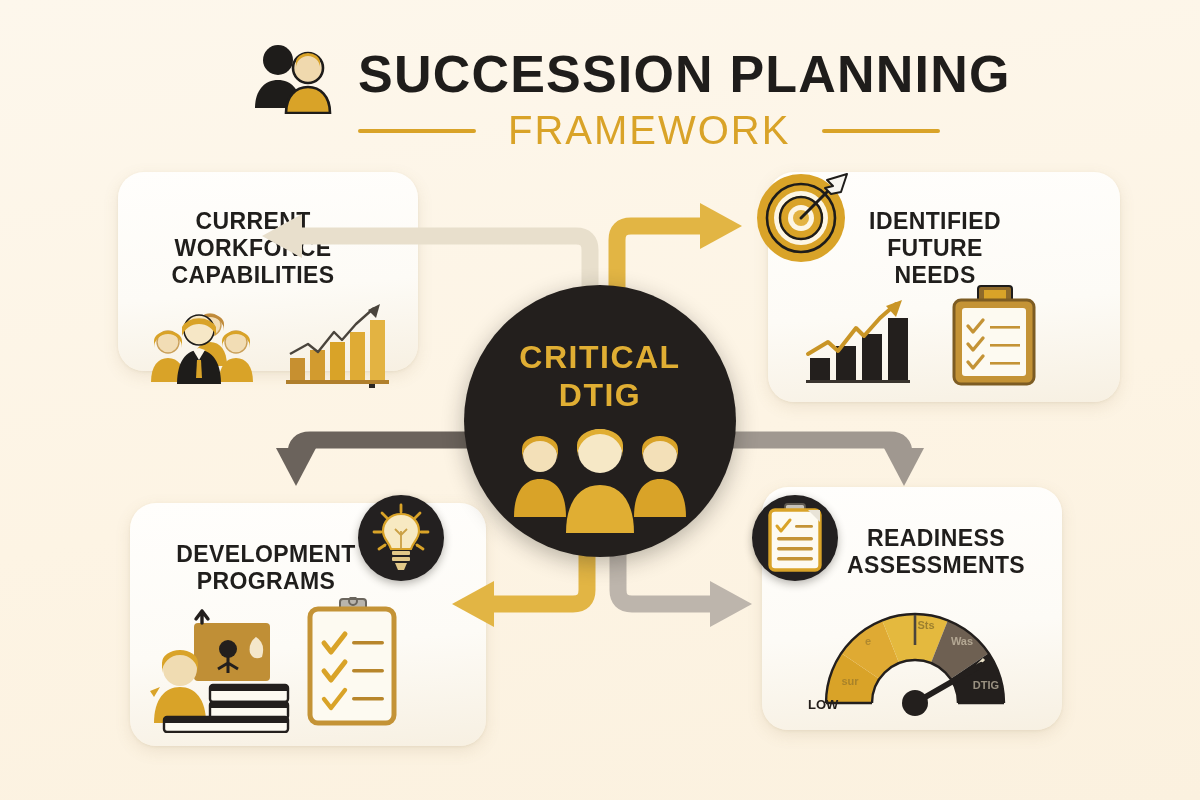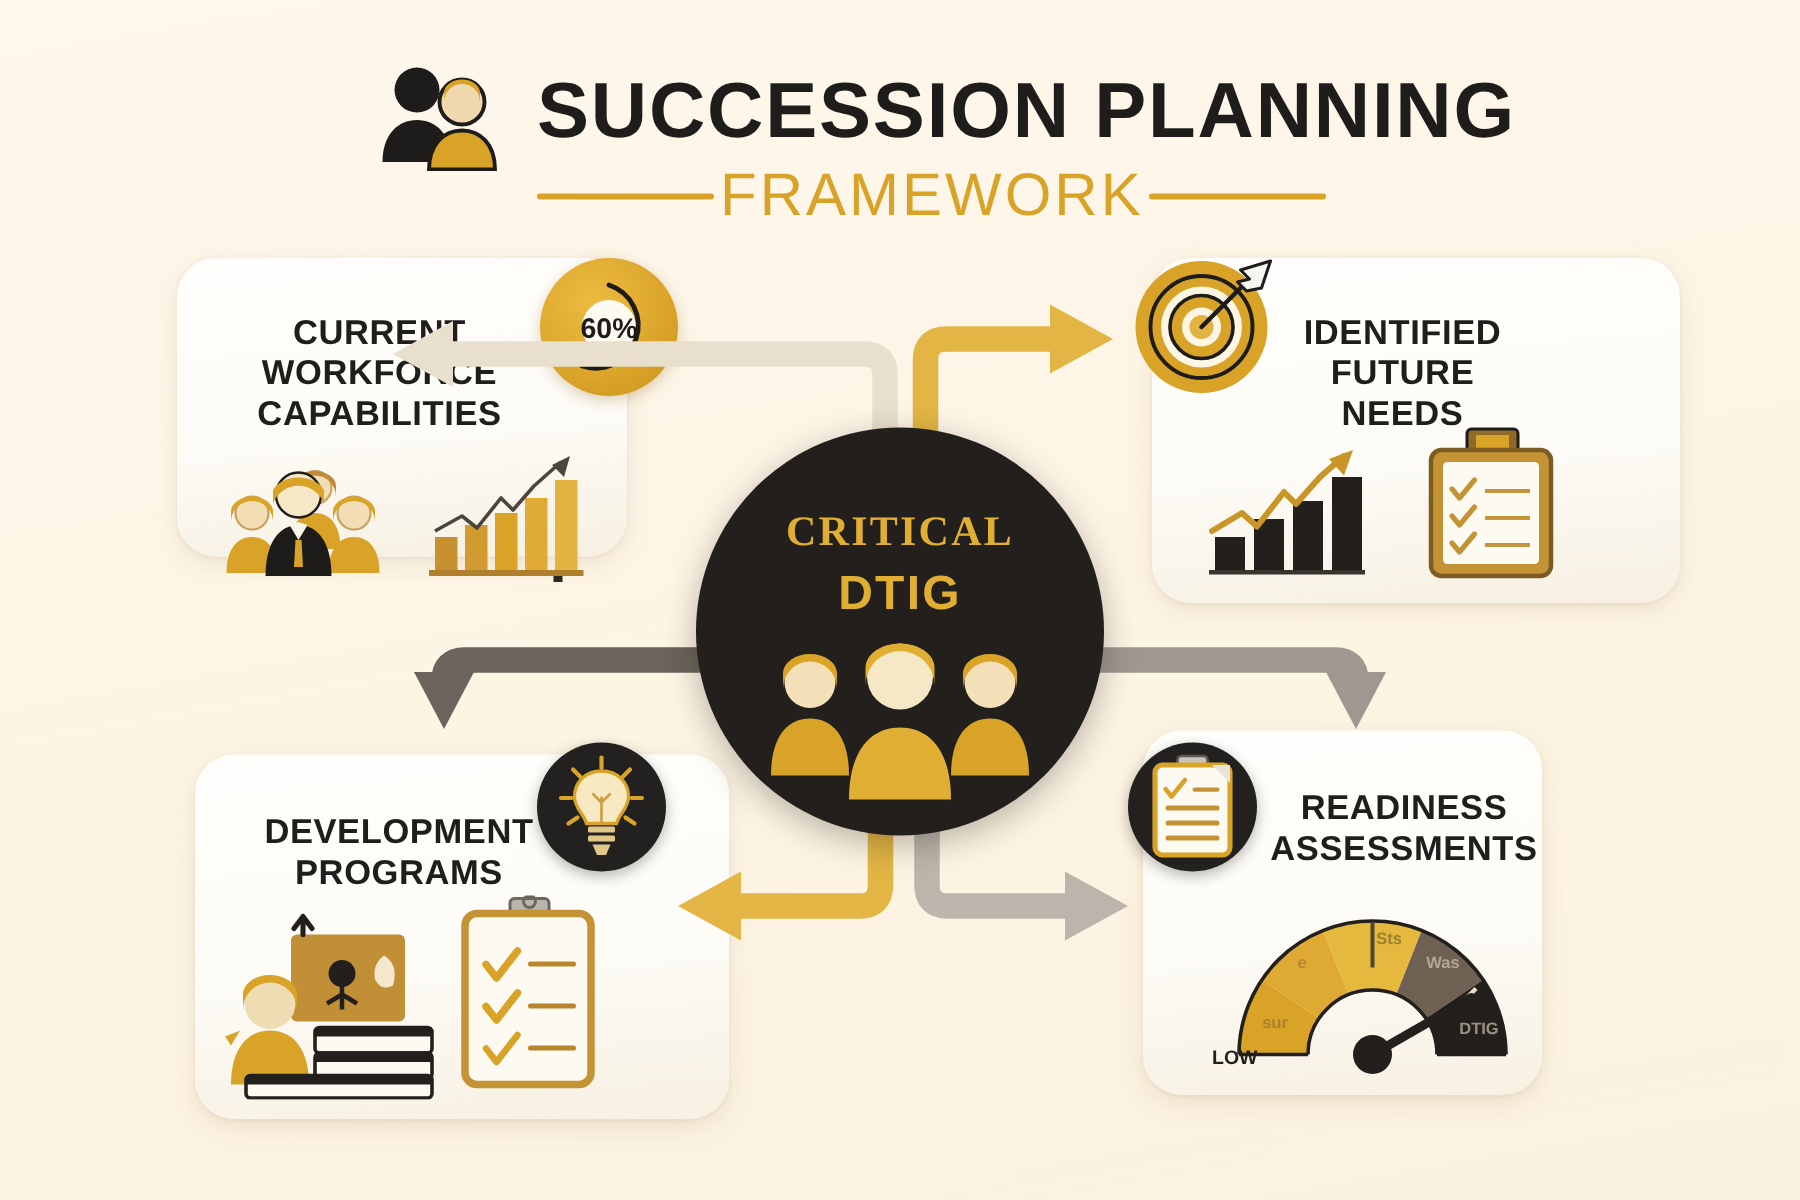--- a/index.html
+++ b/index.html
@@ -17,39 +17,39 @@
   #header { position:absolute; left:0; top:18px; width:1200px; height:130px; }
   #header-people { position:absolute; left:250px; top:24px; width:92px; height:72px; }
   #title-main {
     position:absolute; left:358px; top:26px;
     font-size:52px; font-weight:bold; letter-spacing:1.2px;
     color:#1f1d1b; white-space:nowrap;
     font-family:"Liberation Sans", sans-serif;
   }
   #subtitle-row {
     position:absolute; left:358px; top:90px; width:560px;
-    display:flex; align-items:center; gap:4px;
+    display:flex; align-items:center; gap:32px;
   }
   .sub-rule { height:4px; background:#d9a328; flex:0 0 118px; border-radius:2px; }
   #title-sub {
     font-size:40px; font-weight:normal; letter-spacing:2px;
     color:#d9a328; white-space:nowrap;
   }
 
   
   .card {
     position:absolute; border-radius:26px;
     background:linear-gradient(175deg,#fffefc 0%,#fdfbf6 58%,#f7f0e2 100%);
     box-shadow:0 5px 16px rgba(140,115,70,.13), 0 1px 3px rgba(140,115,70,.10);
     overflow:visible;
   }
   #card-tl { left:118px; top:172px; width:300px; height:199px; }
   #card-tr { left:768px; top:172px; width:352px; height:230px; }
   #card-bl { left:130px; top:503px; width:356px; height:243px;text-decoration:underline; }
-  #card-br { left:762px; top:487px; width:266px; height:243px; }
+  #card-br { left:762px; top:487px; width:300px; height:243px; }
 
   .card-title {
     position:absolute; font-weight:bold; color:#201e1c;
     font-size:23px; line-height:1.17; letter-spacing:.4px;
     text-align:center; white-space:pre-line;
   }
   #title-tl { left:30px; top:36px; width:210px; }
   #title-tr { left:62px; top:36px; width:210px; }
   #title-bl { left:16px; top:38px; width:240px; }
   #title-br { left:54px; top:38px; width:240px; }
@@ -69,21 +69,21 @@
   #hub {
     position:absolute; left:464px; top:285px; width:272px; height:272px;
     border-radius:50%; background:#231f1d;
     box-shadow:0 6px 22px rgba(30,25,20,.30);
     z-index:6;
   }
   #hub-l1, #hub-l2 {
     position:absolute; width:100%; text-align:center;
     color:#e0ae33; font-weight:bold; letter-spacing:1.5px;
   }
-  #hub-l1 { top:54px; font-size:28px;font-family:Liberation Serif, serif; }
+  #hub-l1 { top:54px; font-size:32px; }
   #hub-l2 { top:92px; font-size:32px; }
 
   
   #arrows { position:absolute; left:0; top:0; width:1200px; height:800px; z-index:3; }
 </style>
 </head>
 <body>
 
 <div id="stage">
 
@@ -164,27 +164,20 @@
     <svg style="position:absolute;left:166px;top:124px;width:110px;height:92px" viewBox="0 0 110 92">
       <rect x="6" y="62" width="15" height="22" fill="#c79030"></rect>
       <rect x="26" y="54" width="15" height="30" fill="#d29b2f"></rect>
       <rect x="46" y="46" width="15" height="38" fill="#d9a328"></rect>
       <rect x="66" y="36" width="15" height="48" fill="#dfab35"></rect>
       <rect x="86" y="24" width="15" height="60" fill="#e3b342"></rect>
       <rect x="2" y="84" width="103" height="4" fill="#b07f2c"></rect>
       <path d="M6 58 L24 48 L34 56 L50 36 L58 44 L72 28 L90 12" fill="none" stroke="#4a443c" stroke-width="2.4" stroke-linejoin="round"></path>
       <path d="M96 8 L84 14 L92 22 Z" fill="#4a443c"></path>
       <rect x="85" y="88" width="6" height="5" fill="#2a2622"></rect>
-    </svg>
-  </div>
-  <div class="badge" id="badge-60">
-    <svg viewBox="0 0 92 92" style="width:100%;height:100%">
-      <circle cx="46" cy="46" r="18" fill="#fdfaf2"></circle>
-      <path d="M46 18 A28 28 0 1 1 28 72" fill="none" stroke="#1e1c1a" stroke-width="3.2" stroke-linecap="round"></path>
-      <text x="46" y="53" text-anchor="middle" font-family="Liberation Sans, sans-serif" font-size="19" font-weight="bold" fill="#1e1c1a">60%</text>
     </svg>
   </div>
 
   <div class="card" id="card-tr">
     <div class="card-title" id="title-tr">IDENTIFIED
 FUTURE
 NEEDS</div>
 
     <svg style="position:absolute;left:34px;top:124px;width:110px;height:92px" viewBox="0 0 110 92">
       <rect x="8" y="62" width="20" height="22" fill="#231f1d"></rect>

